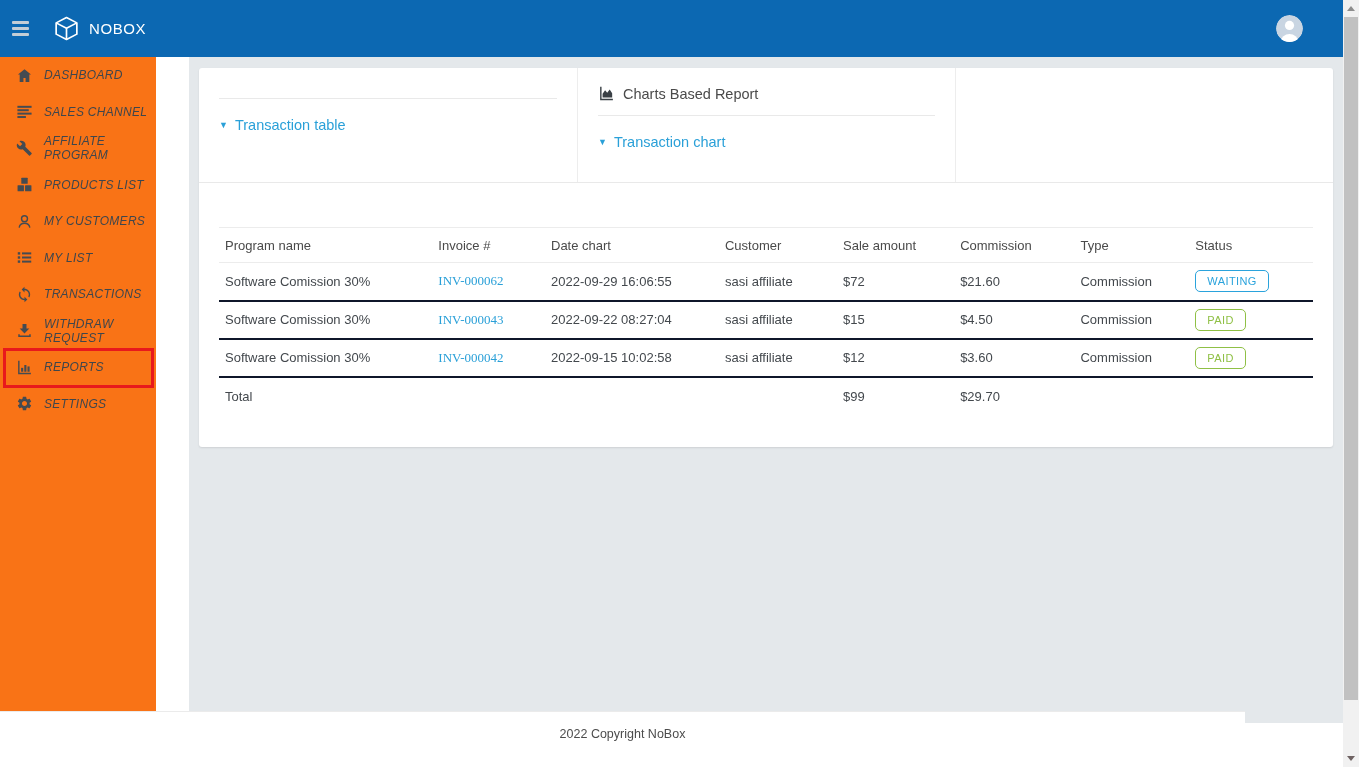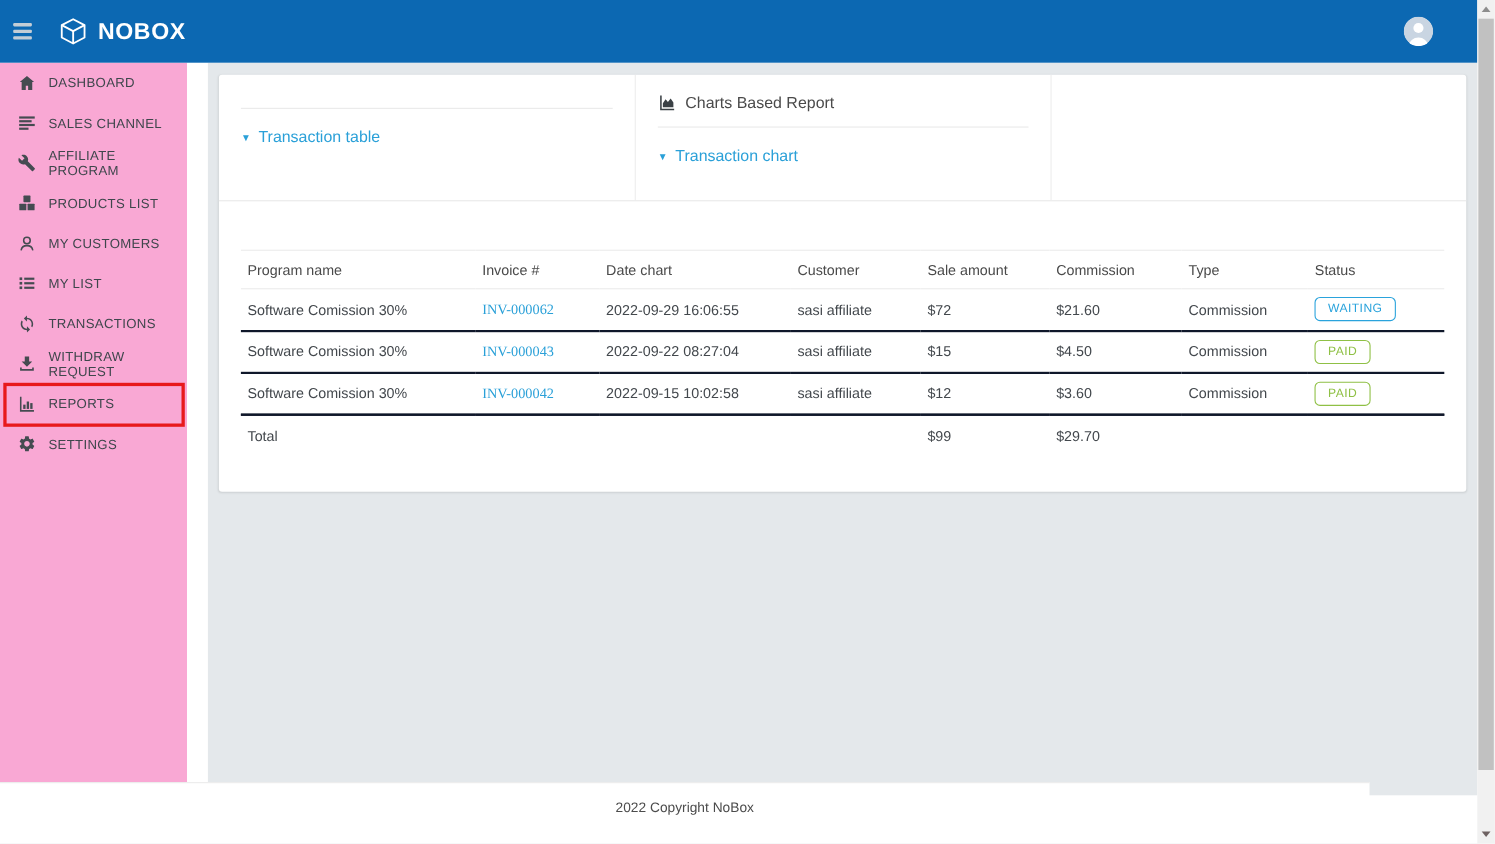--- a/index.html
+++ b/index.html
@@ -12,27 +12,27 @@
   :root { --blue:#0c68b2; --link:#2aa0d8; --red:#e8191c; --bg:#e4e8eb; }
 
   
   .header { position:absolute; left:0; top:0; width:1343px; height:57px;
     background:var(--blue); display:flex; align-items:center; z-index:5; }
   .burger { width:20px; height:15px; margin-left:12px; background:none; border:none;
     display:flex; flex-direction:column; justify-content:space-between; cursor:pointer; }
   .burger span { display:block; width:17px; height:2.6px; background:#c3cdd6; border-radius:1px; }
   .brand { display:flex; align-items:center; gap:9px; margin-left:21px; color:#fff; cursor:pointer; }
   .brand .logo-ic svg { width:27px; height:27px; display:block; }
-  .brand-text { font-size:21px; font-weight:bold; letter-spacing:.6px; }
+  .brand-text { font-size:15px; font-weight:normal; letter-spacing:.6px; }
   .avatar { position:absolute; right:40px; top:15px; width:27px; height:27px;
     border-radius:50%; overflow:hidden; cursor:pointer; }
   .avatar svg { width:27px; height:27px; display:block; }
 
   
-  .sidebar { position:absolute; left:0; top:57px; width:170px; height:666px; background:#f9a8d4; }
+  .sidebar { position:absolute; left:0; top:57px; width:156px; height:666px; background:#f97316;font-style:italic; }
   .side-item { position:relative; height:36.5px; display:flex; align-items:center;
     padding-left:15px; cursor:pointer; }
   .side-item .ic { width:18px; height:18px; flex:0 0 18px; color:#454b51;
     display:flex; align-items:center; justify-content:center; }
   .ic svg { width:17px; height:17px; display:block; }
   .side-label { margin-left:11px; font-size:12px; color:#3f464c; letter-spacing:.3px; }
   .side-item.highlight::after { content:""; position:absolute; left:3px; right:2px;
     top:-1px; bottom:-2px; border:3px solid var(--red); pointer-events:none; }
 
   

